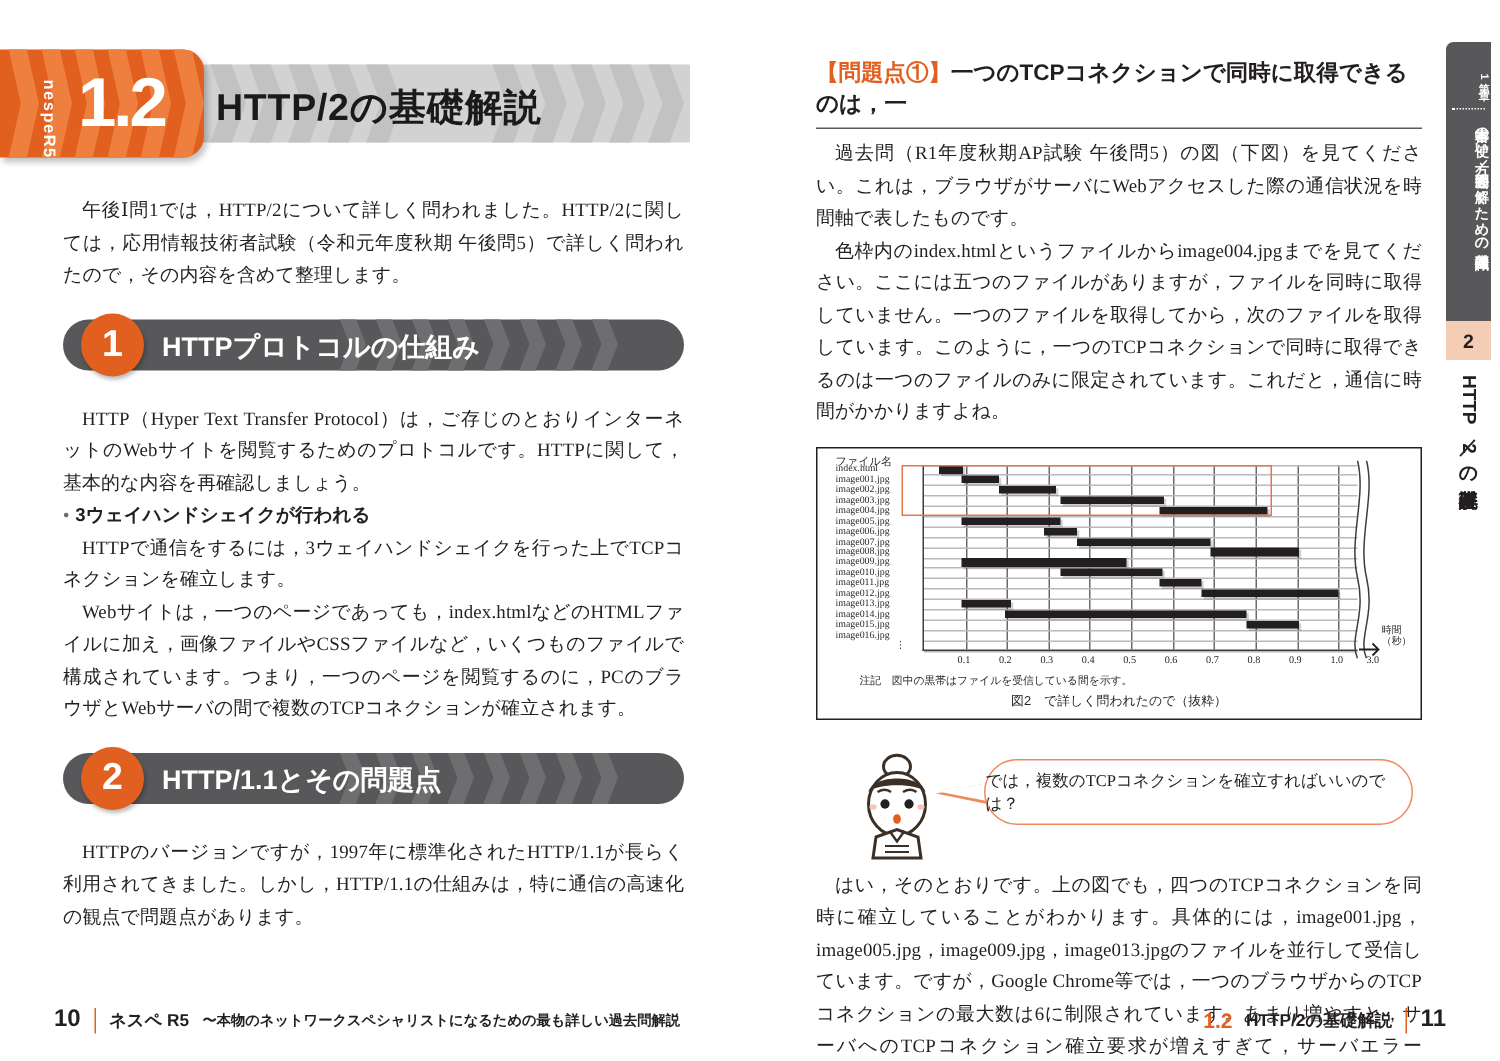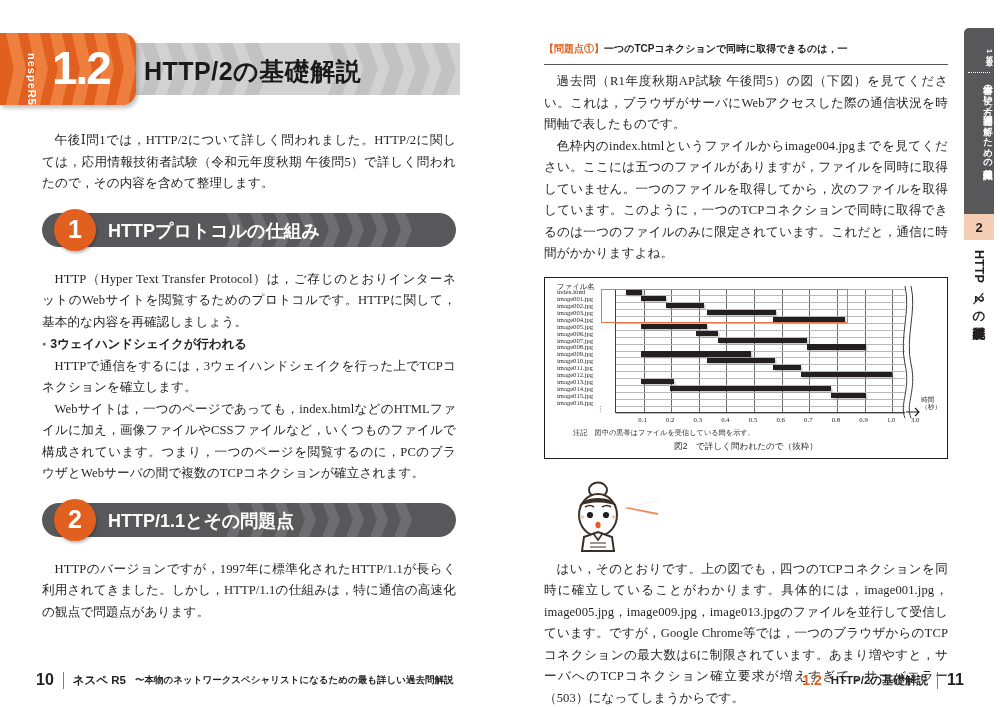--- a/index.html
+++ b/index.html
@@ -139,21 +139,21 @@
   }
   .foot-sectitle {
     font-family: "Liberation Sans", sans-serif;
     font-weight: bold; font-size: 11.5px; color: #231f20;
   }
 
   
   .rp-body { position: absolute; left: 44px; top: 38px; width: 404px; }
   .prob-head {
     font-family: "Liberation Sans", sans-serif;
-    font-weight: bold; font-size: 10px; line-height: 21px;
+    font-weight: bold; font-size: 15px; line-height: 21px;
     padding-bottom: 5px;
     border-bottom: 1.1px solid #58585a;
     margin-bottom: 6px;
   }
   .prob-head .tag { color: #e2601f; }
   .prob-head .l2 { display: block; padding-left: 2.3em; }
 
   
   .figbox {
     position: relative;
@@ -491,20 +491,23 @@
           <path d="M42 30 q5 -3 9 0" stroke="#3b3027" stroke-width="1.6" fill="none"></path>
           <ellipse cx="38" cy="48" rx="2.6" ry="3.2" fill="#e2601f"></ellipse>
           <ellipse cx="22" cy="40" rx="2.4" ry="1.8" fill="#f6c6b0"></ellipse>
           <ellipse cx="54" cy="40" rx="2.4" ry="1.8" fill="#f6c6b0"></ellipse>
           <path d="M24 60 L38 55 L52 60 L54 74 L22 74 Z" fill="#ffffff" stroke="#3b3027" stroke-width="2"></path>
           <path d="M33 56 L38 63 L43 56" fill="none" stroke="#3b3027" stroke-width="1.6"></path>
           <path d="M30 66 h16 M30 70 h16" stroke="#3b3027" stroke-width="1.2"></path>
         </svg>
         <div class="bubble-tail"></div>
         <div class="bubble-tail-in"></div>
+        <div class="bubble">
+          <span>では，複数のTCPコネクションを確立すればいいのでは？</span>
+        </div>
       </div>
 
       <p class="para ind" style="margin-top:4px">はい，そのとおりです。上の図でも，四つのTCPコネクションを同時に確立していることがわかります。具体的には，image001.jpg，image005.jpg，image009.jpg，image013.jpgのファイルを並行して受信しています。ですが，Google Chrome等では，一つのブラウザからのTCPコネクションの最大数は6に制限されています。あまり増やすと，サーバへのTCPコネクション確立要求が増えすぎて，サーバエラー（503）になってしまうからです。</p>
     </div>
 
     <div class="edge-tab">
       <div class="edge-dark">
         <div class="edge-ch">第1章</div>
         <div class="edge-dots"></div>
         <div class="edge-chtitle">本書の使い方／過去問を解くための基礎知識</div>

